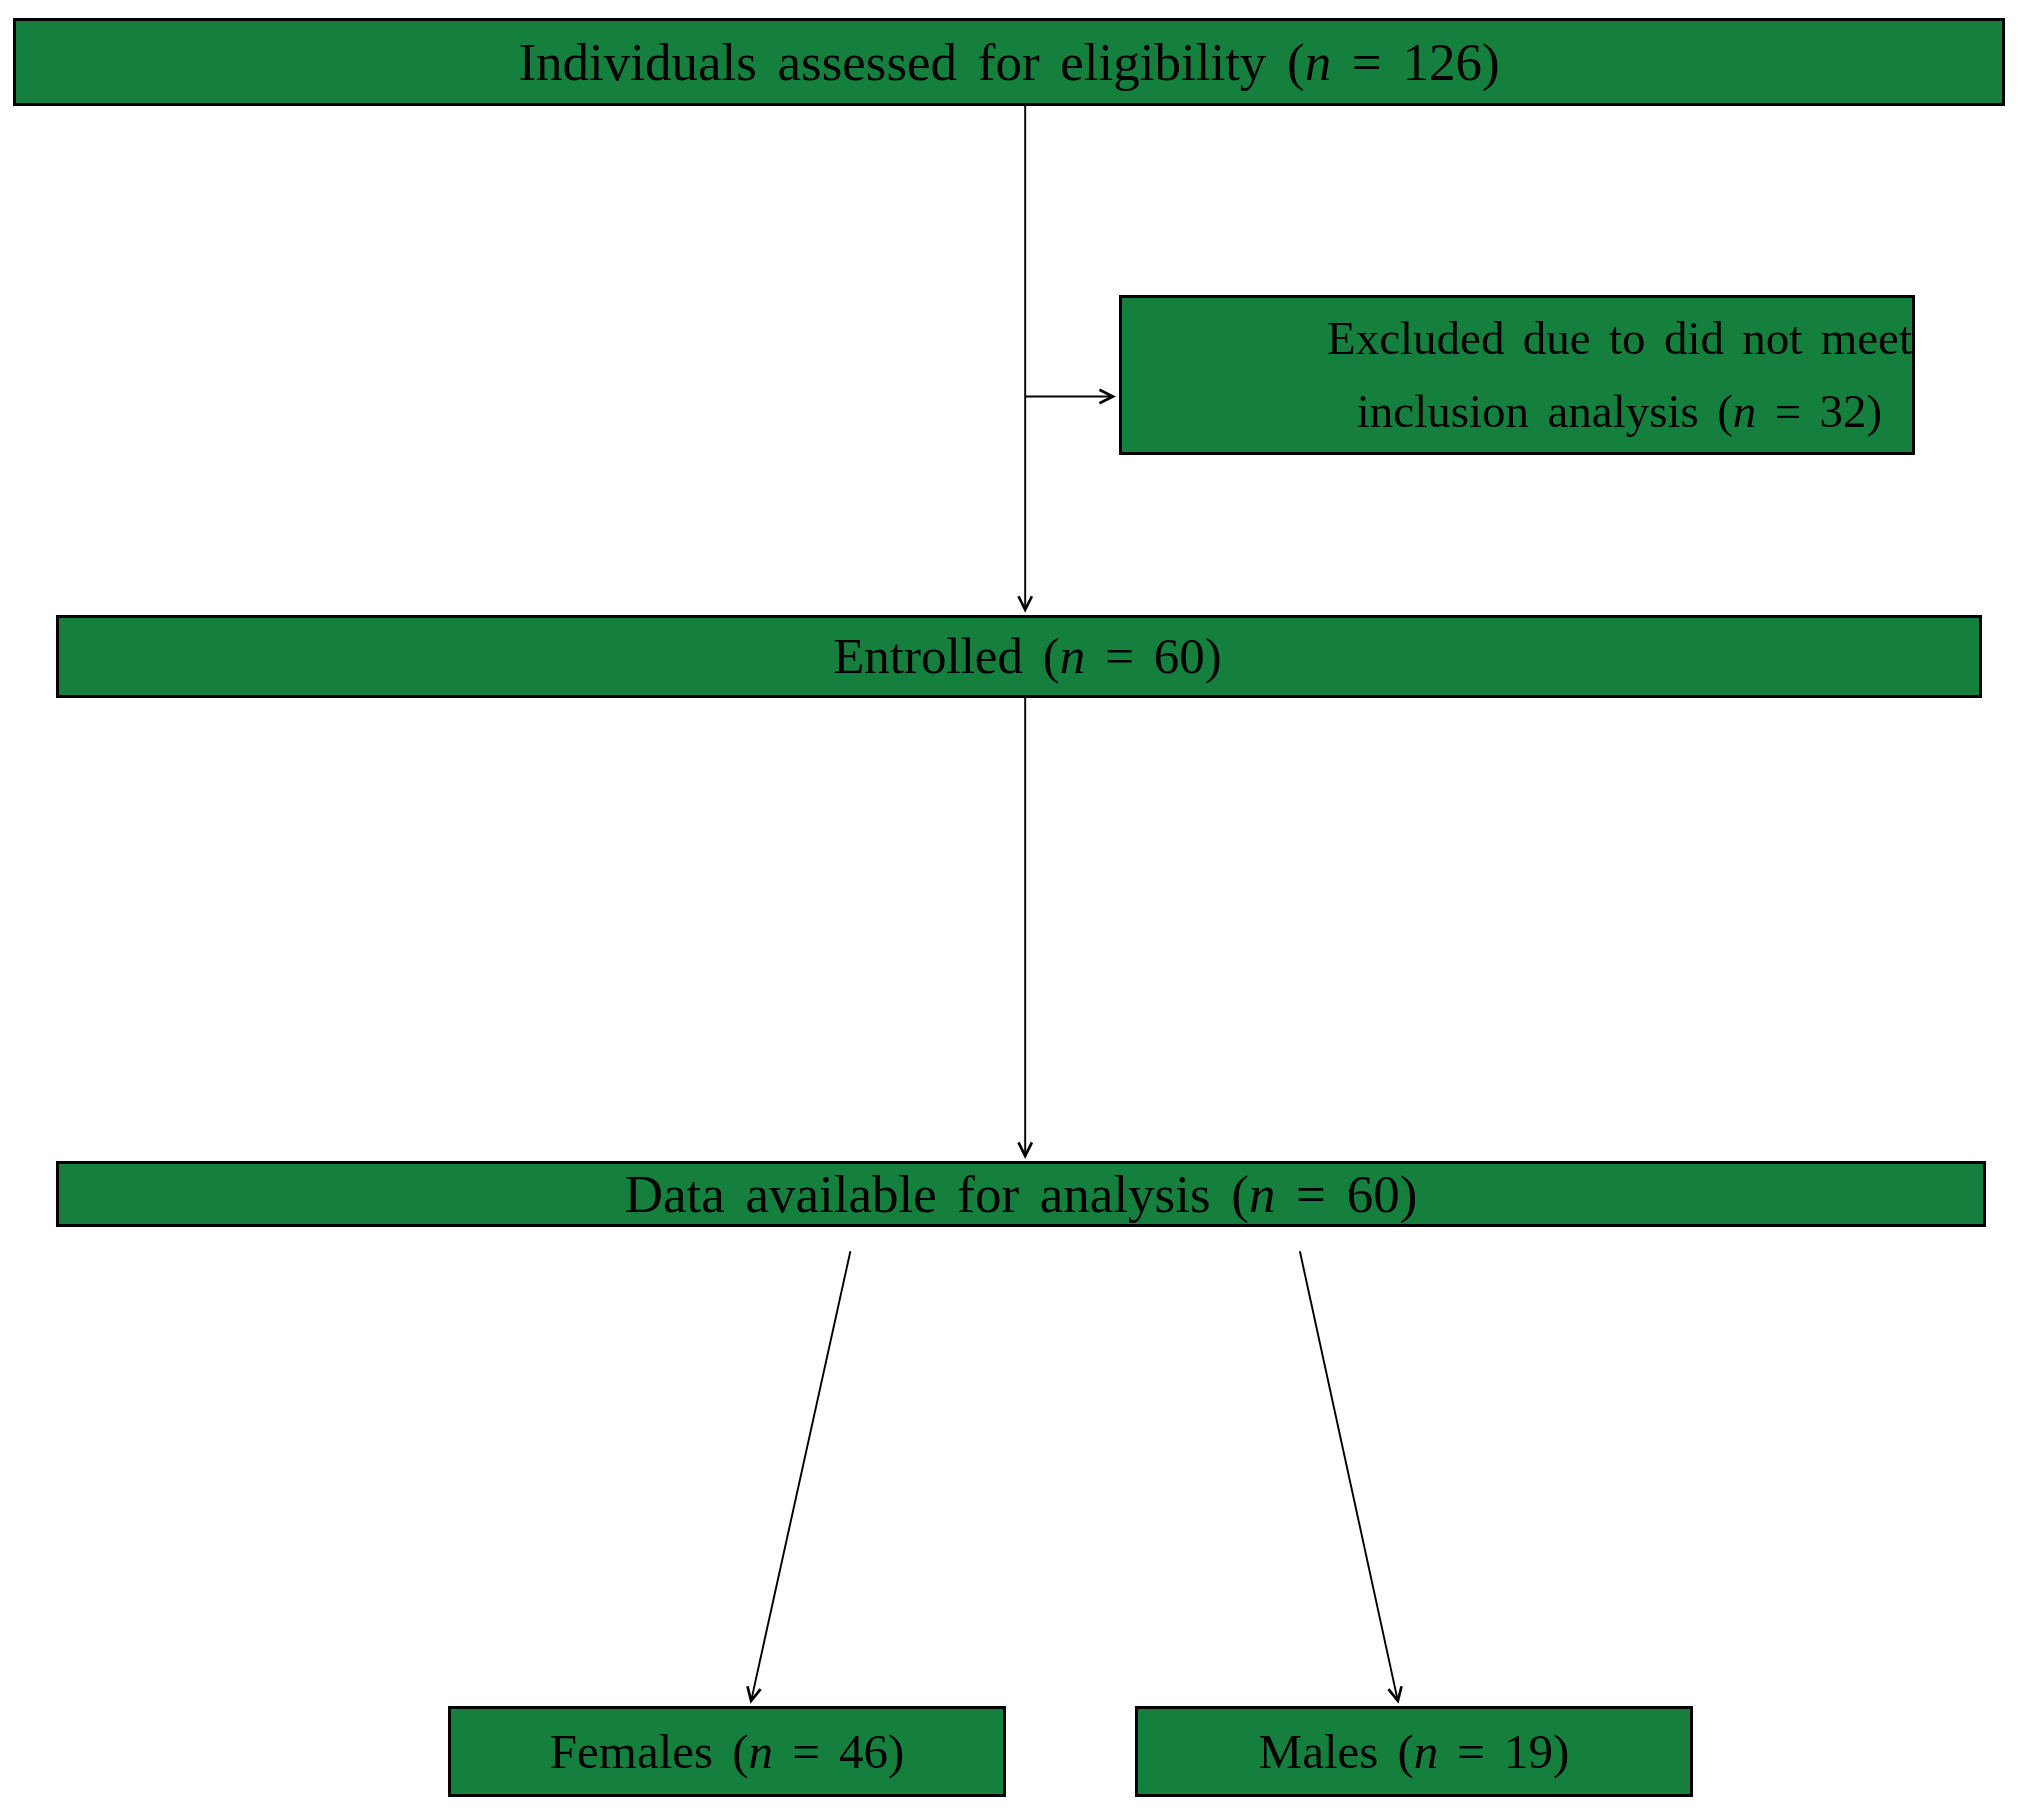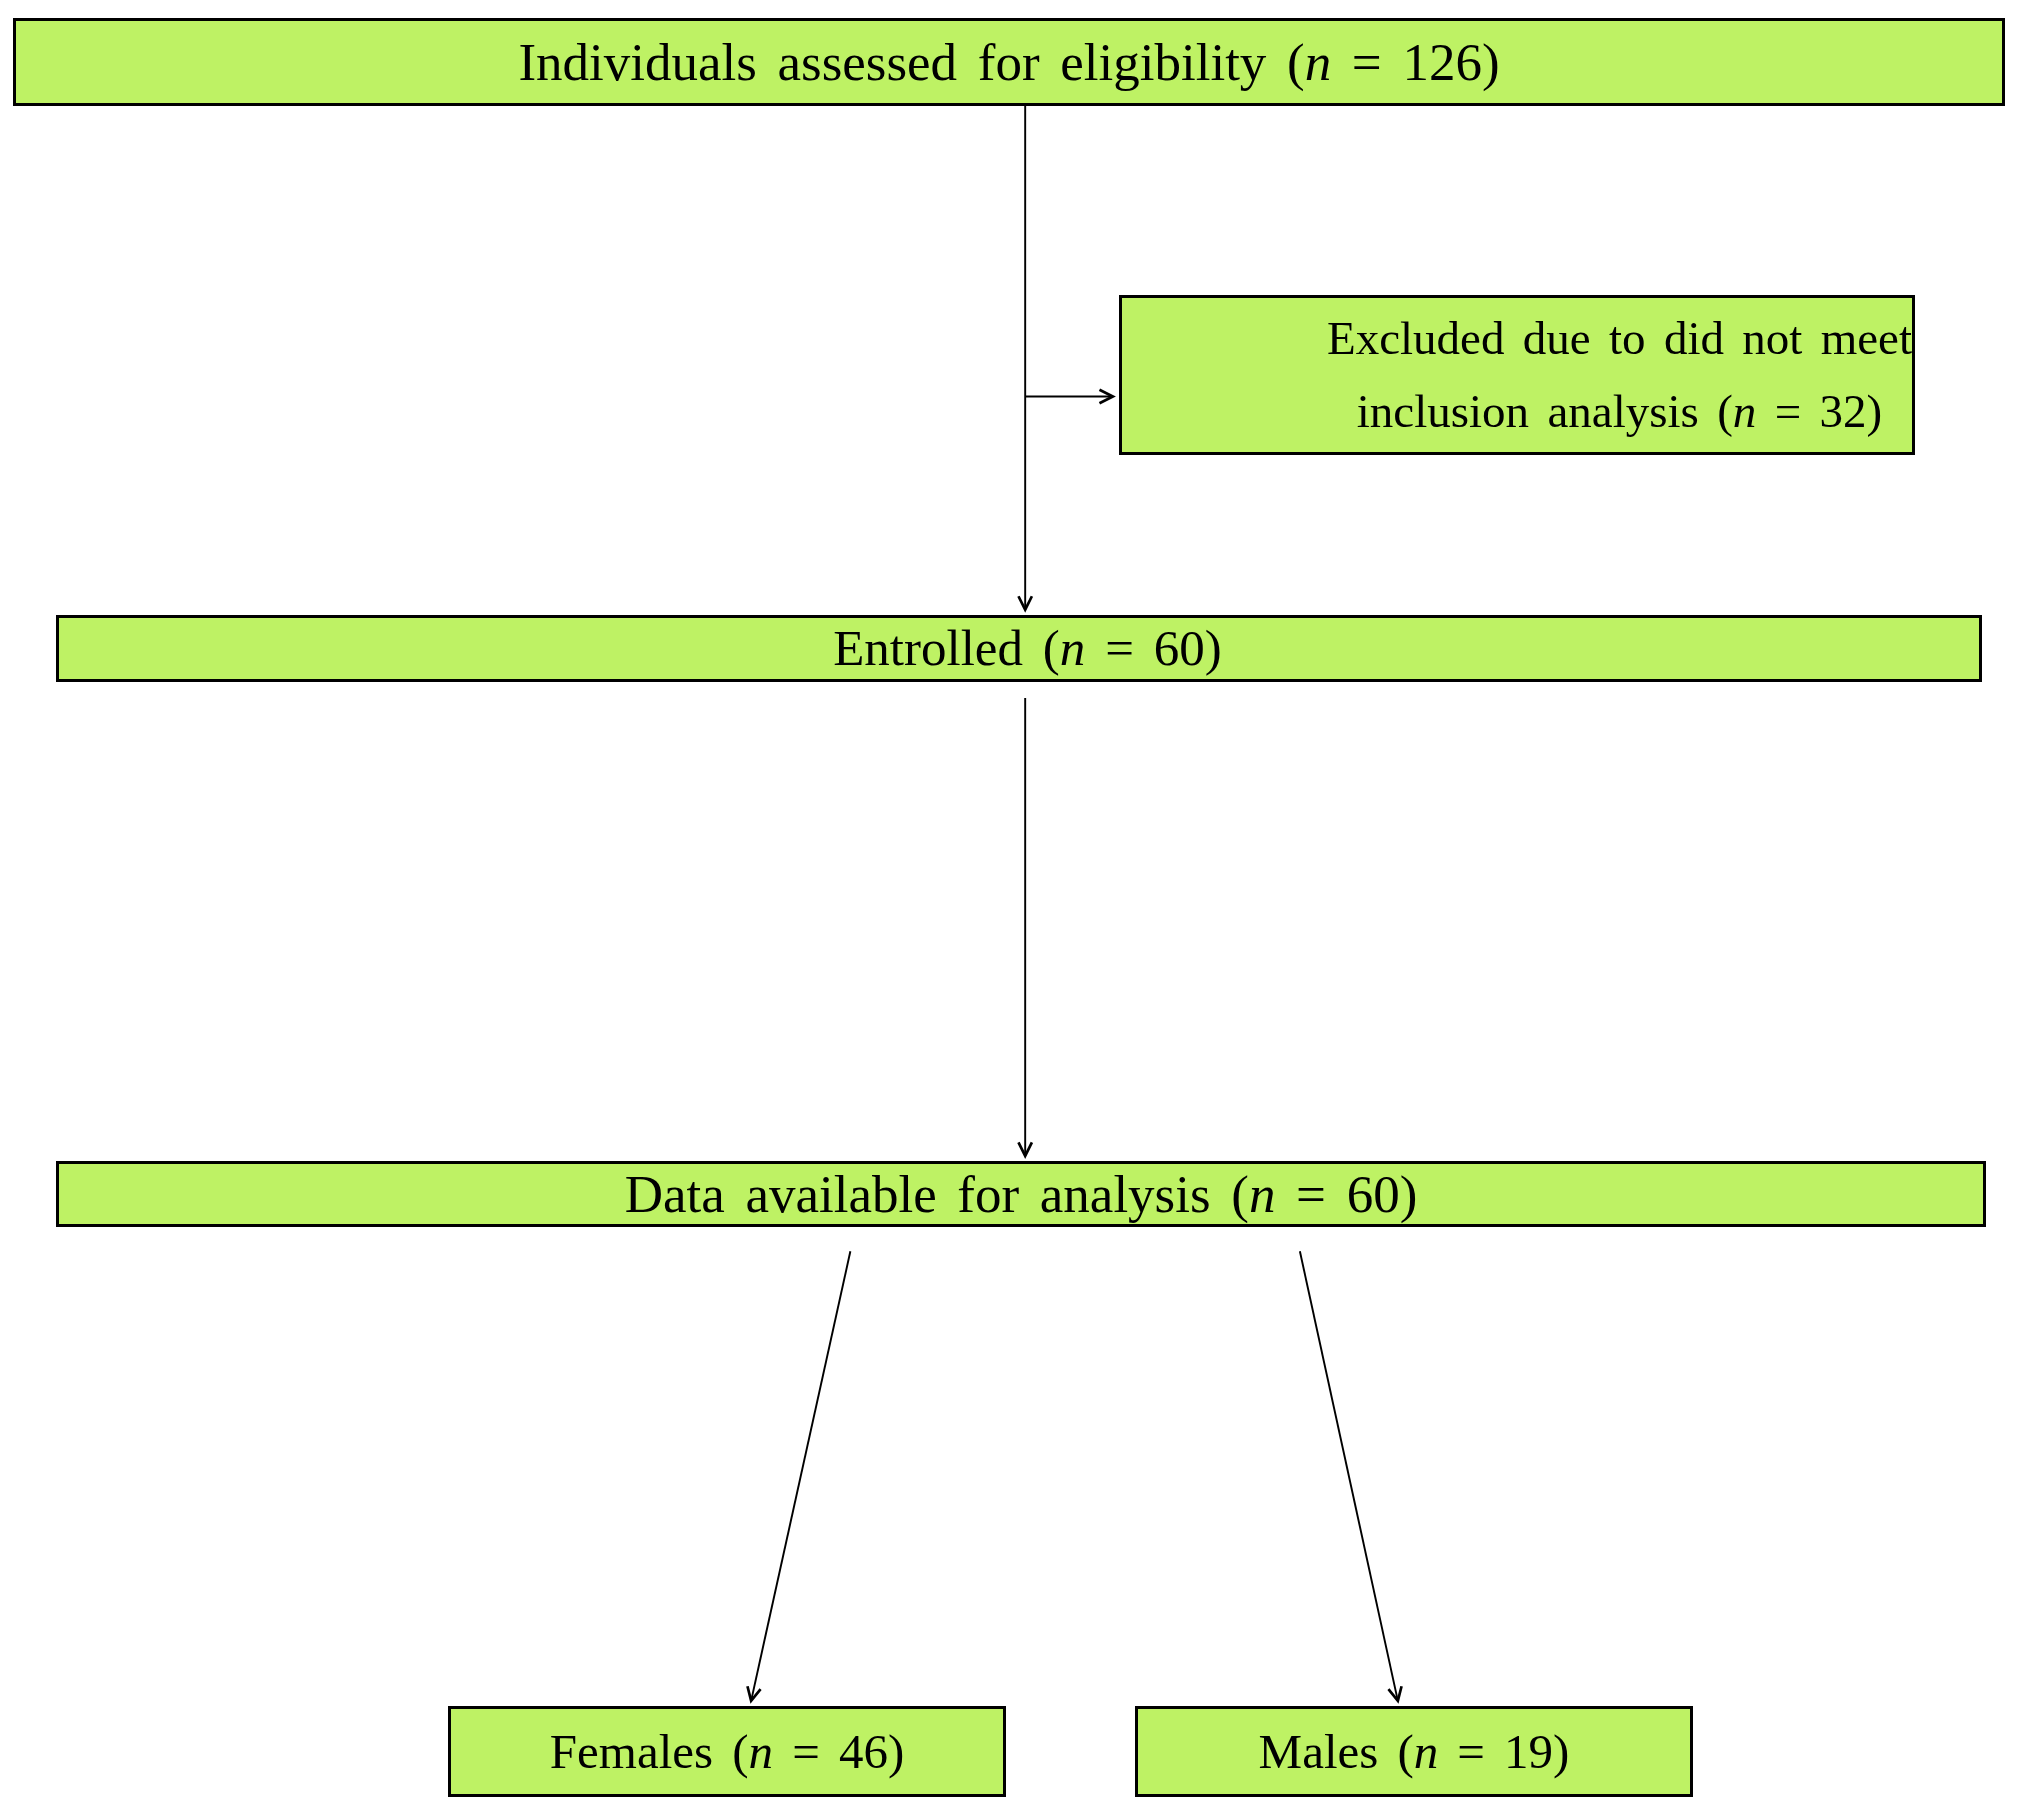--- a/index.html
+++ b/index.html
@@ -19,21 +19,21 @@
   #connectors {
     position: absolute;
     left: 0;
     top: 0;
     width: 2035px;
     height: 1813px;
   }
   .node {
     position: absolute;
     box-sizing: border-box;
-    background: #bef264;
+    background: #15803d;
     border: 3.2px solid #000000;
     display: flex;
     align-items: center;
     justify-content: center;
     text-align: center;
   }
   .label {
     margin: 0;
     word-spacing: 0.14em;
     white-space: nowrap;
@@ -42,21 +42,21 @@
   .label.wrap {
     white-space: normal;
     line-height: 1.55;
   }
   .nvar {
     font-style: italic;
   }
   
   #box-eligibility { left: 13px;   top: 18px;   width: 1992px; height: 88px; font-size: 53px; }
   #box-excluded    { left: 1119px; top: 295px;  width: 796px; height: 160px; font-size: 47px; justify-content: flex-end; }
-  #box-enrolled    { left: 56px;   top: 615px;  width: 1926px; height: 67px; font-size: 51px; padding-left: 17px; }
+  #box-enrolled    { left: 56px;   top: 615px;  width: 1926px; height: 83px; font-size: 51px; padding-left: 17px; }
   #box-analysis    { left: 56px;   top: 1161px; width: 1930px; height: 66px; font-size: 53px; }
   #box-females     { left: 448px;  top: 1706px; width: 558px;  height: 91px; font-size: 49px; }
   #box-males       { left: 1135px; top: 1706px; width: 558px;  height: 91px; font-size: 49px; }
 </style>
 </head>
 <body>
 
 <div id="canvas">
 
   <svg id="connectors" viewBox="0 0 3178 2831" xmlns="http://www.w3.org/2000/svg">

